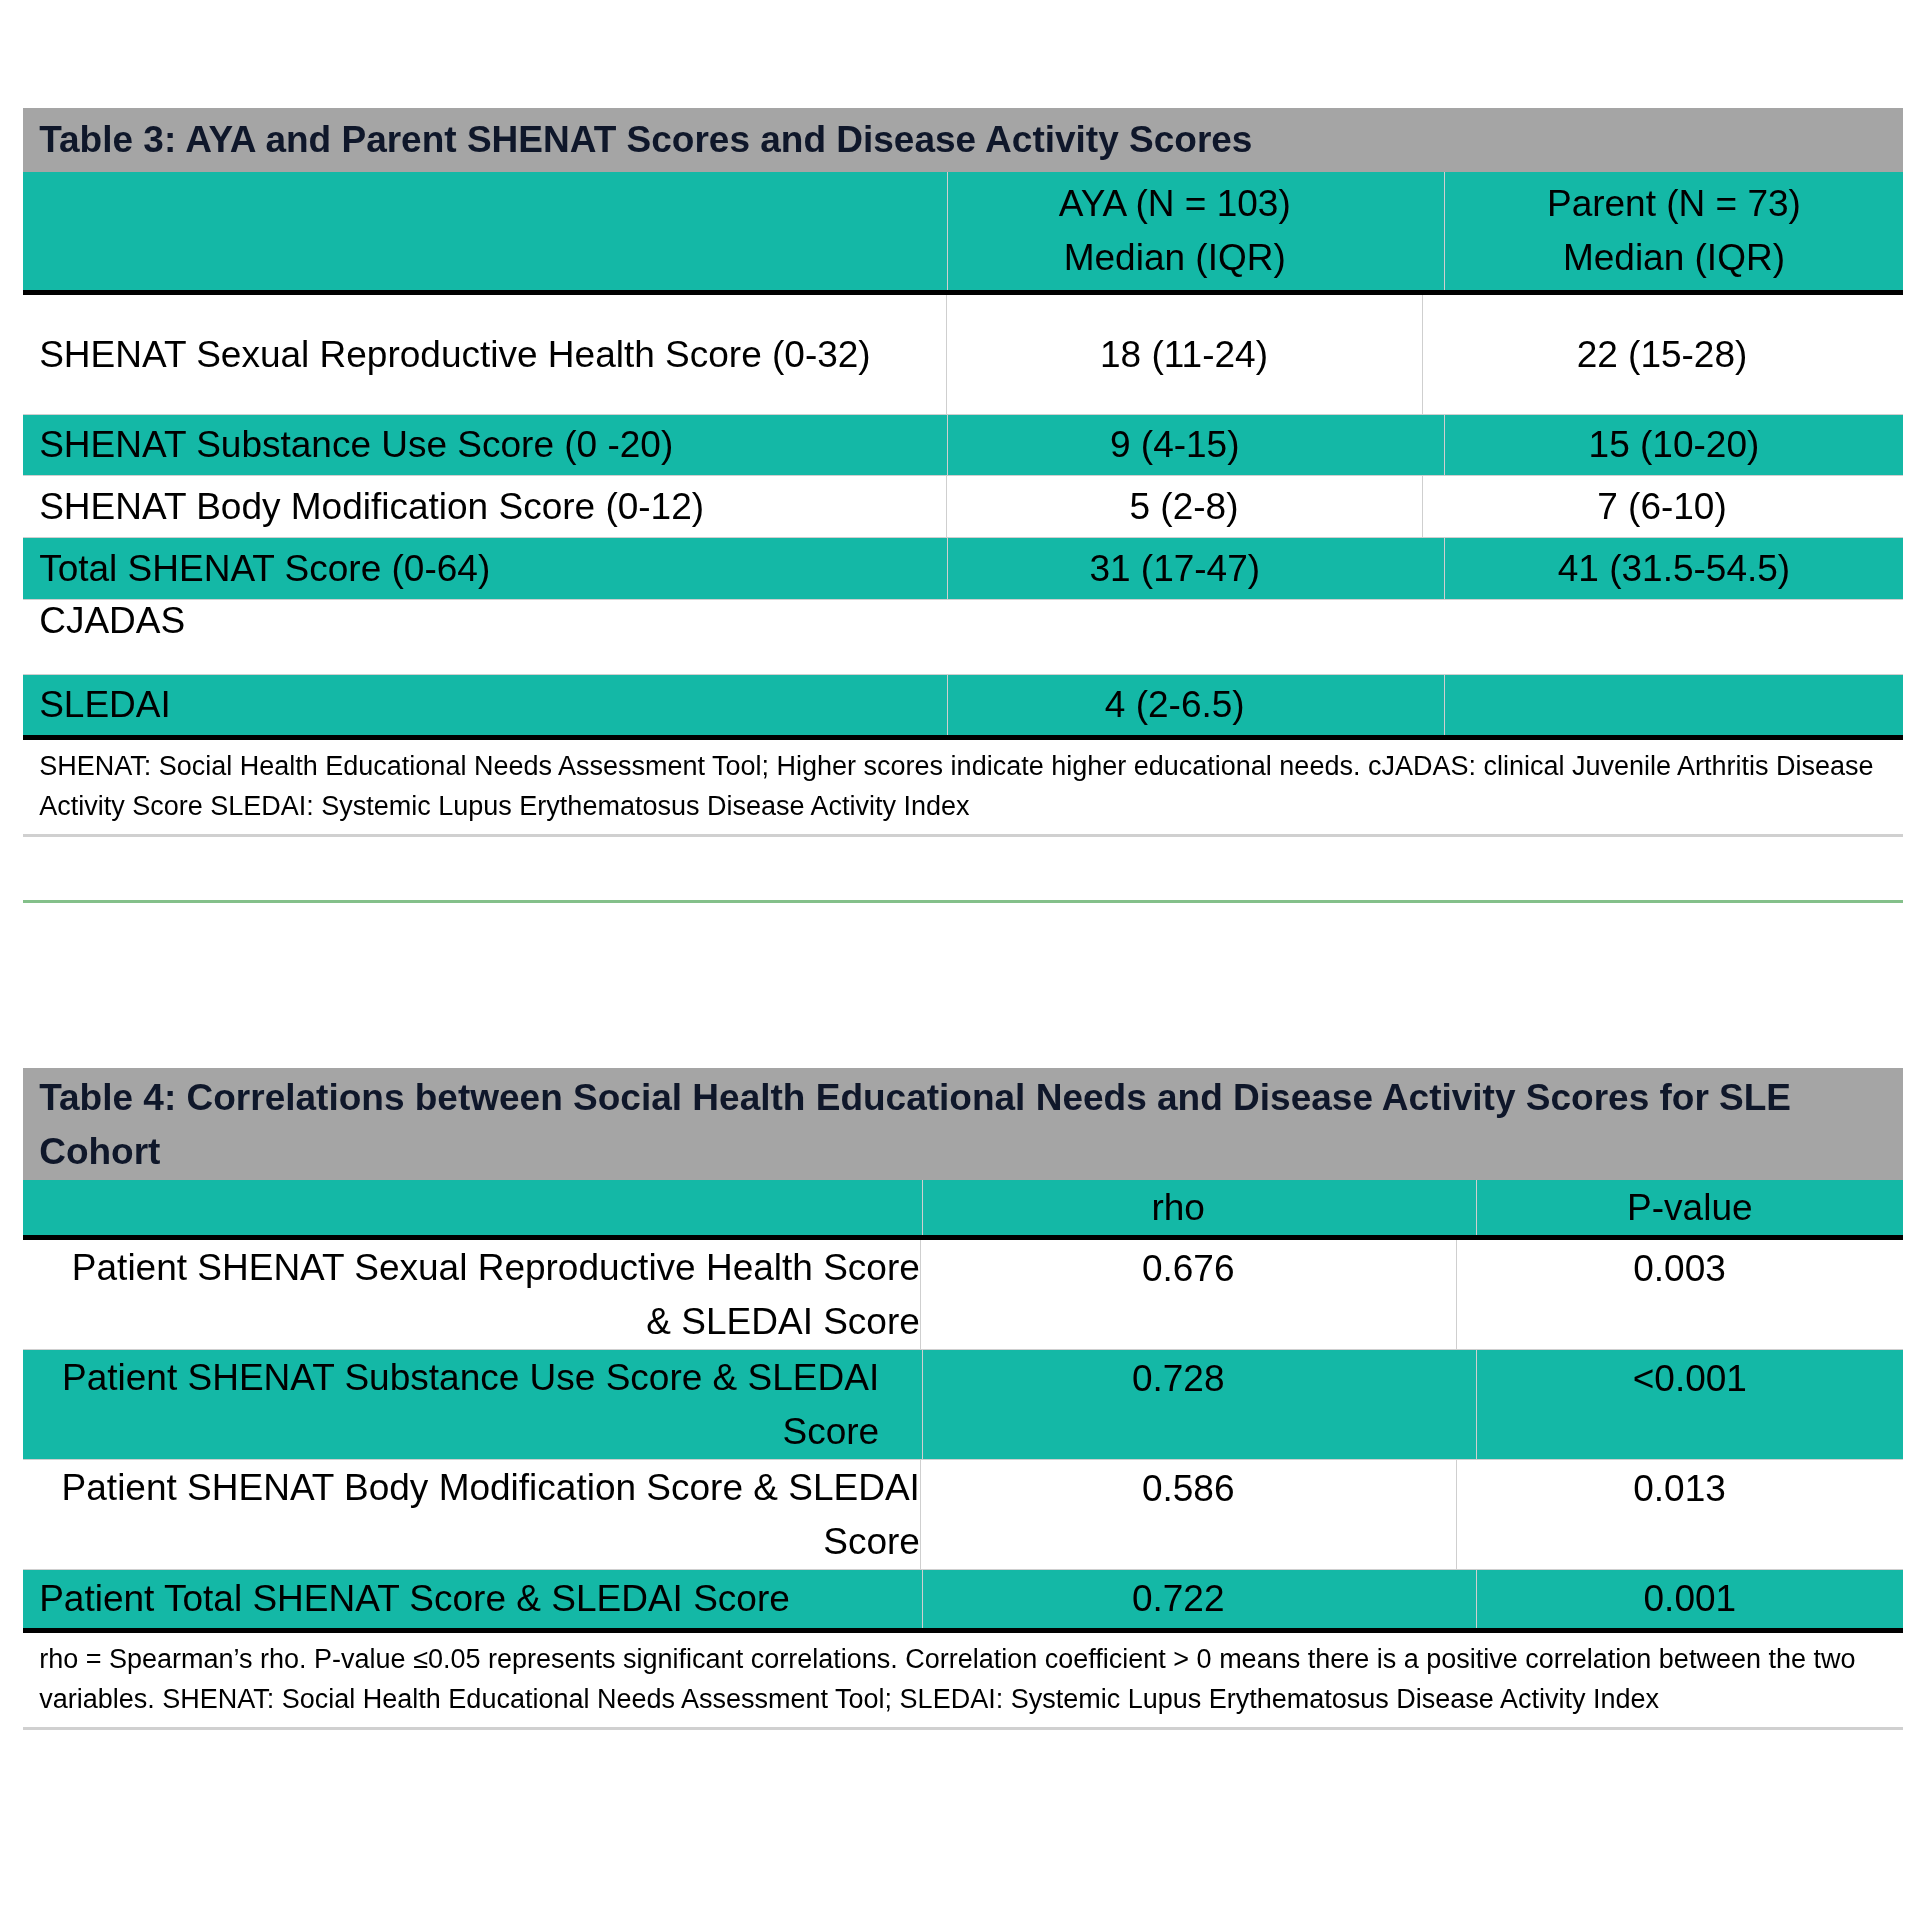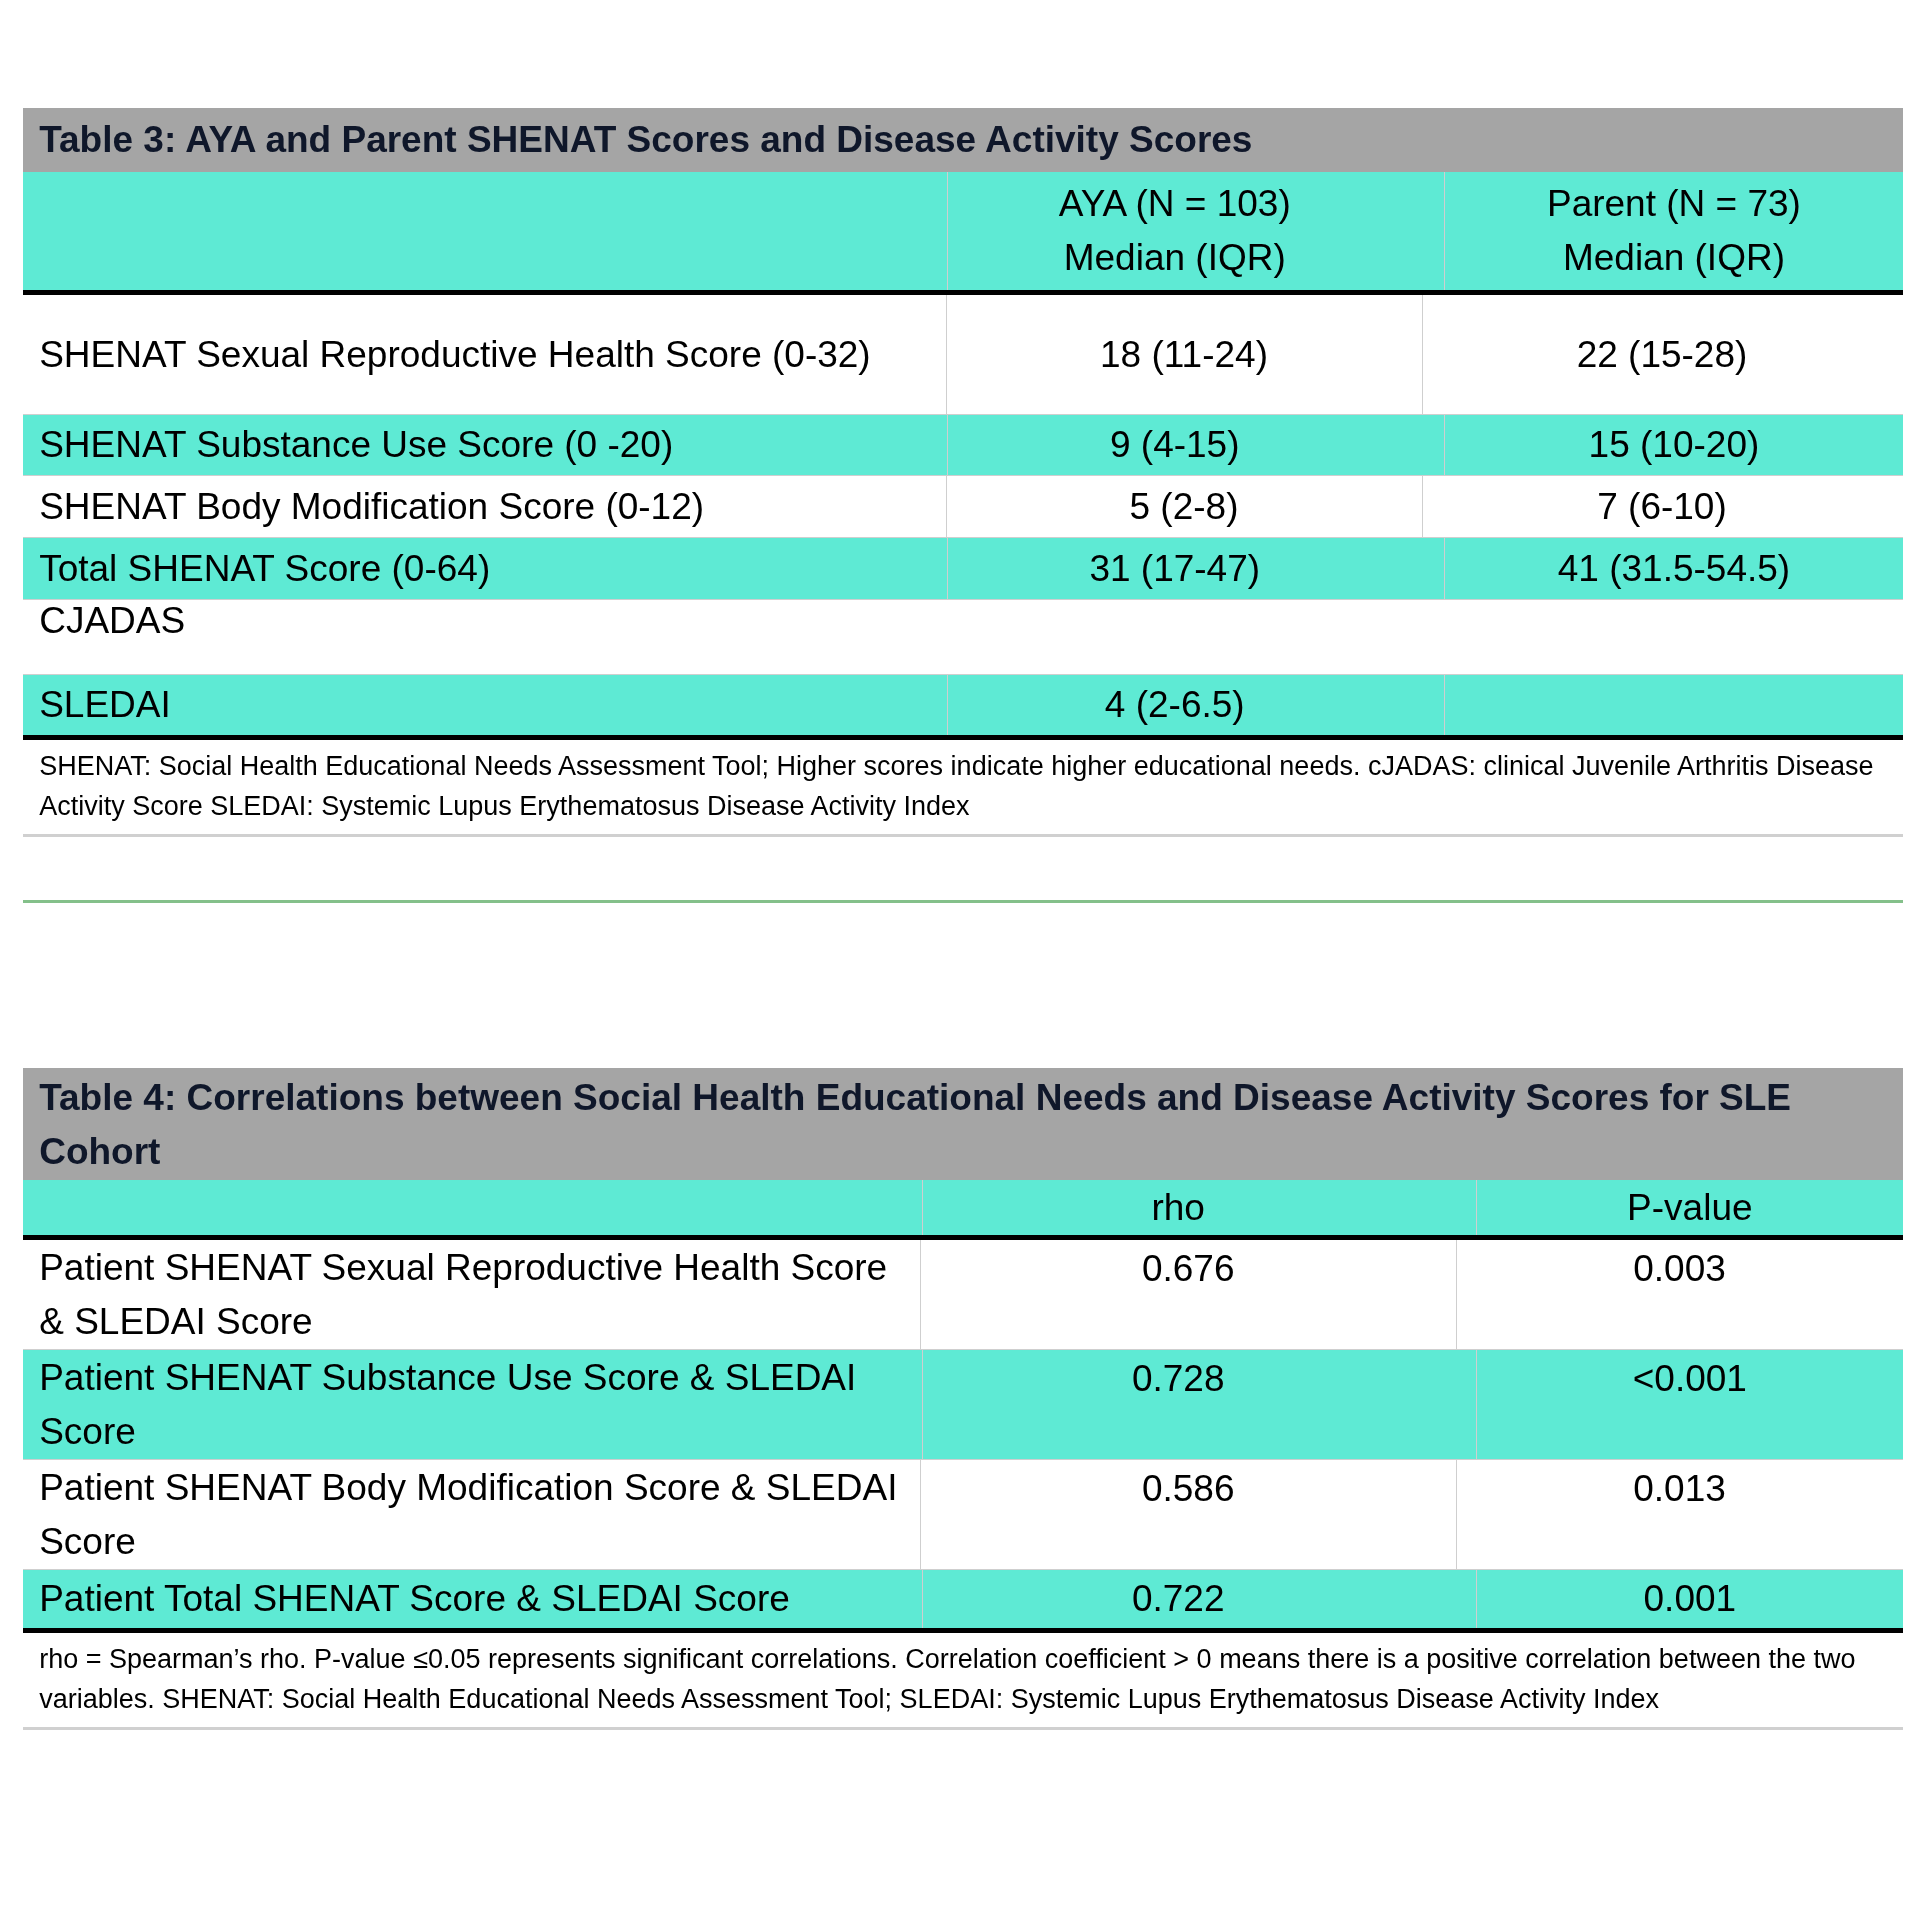--- a/index.html
+++ b/index.html
@@ -2,34 +2,34 @@
 <html style="font-size:10.3px"><head>
 <meta charset="utf-8">
 <style>
   html, body { margin:0; padding:0; background:#ffffff; }
   body { width:1926px; height:1926px; position:relative; overflow:hidden;
          font-family:"Liberation Sans", "DejaVu Sans", sans-serif; color:#000; }
   .tbl { position:absolute; left:22.5px; width:1880px; }
   .title { background:#a5a5a5; color:#0f172a; font-weight:bold; font-size:37px;
            line-height:54px; padding:0 16.7px; box-sizing:border-box; }
   .row { position:relative; display:flex; box-sizing:border-box; border-bottom:1.9px solid #cfcfcf; }
-  .row.shade { background:#5eead4;gap:43px; }
+  .row.shade { background:#14b8a6;gap:43px; }
   .row.thick { border-bottom:5.8px solid #000; }
   .cell { box-sizing:border-box; display:flex; align-items:center; font-size:37px; }
   .cell.lbl { padding-left:16.7px; }
   .cell.num { justify-content:center; text-align:center; border-left:1.9px solid #cfcfcf; }
   .hdr .cell.num { flex-direction:column; line-height:54px; }
   .foot { font-size:27px; line-height:40px; padding:6.4px 16.7px 7.7px 16.7px; box-sizing:border-box;
           border-bottom:3.9px solid #d0d0d0; }
   .sep { position:absolute; left:22.5px; width:1880px; top:900px; height:2.6px; background:#84c08a; }
   
   #t3 .c1 { width:923px; } #t3 .c2 { width:476px; } #t3 .c3 { width:480px; }
   
   #t4 .c1 { width:939px; } #t4 .c2 { width:561px; } #t4 .c3 { width:468px; }
-  #t4 .tall .cell { align-items:flex-start; line-height:54px; padding-top:1.3px; }
+  #t4 .tall .cell { align-items:flex-start; line-height:54px; padding-top:1.3px;text-align:right; }
   #t4 .tall .cell.num { padding-top:2px; }
 </style>
 </head>
 <body>
 
 <div id="t3" class="tbl" style="top:108px;">
   <div class="title" style="height:64px;line-height:64px;">Table 3: AYA and Parent SHENAT Scores and Disease Activity Scores</div>
 
   <div class="row shade thick hdr" style="height:123px;">
     <div class="cell lbl c1"></div>

